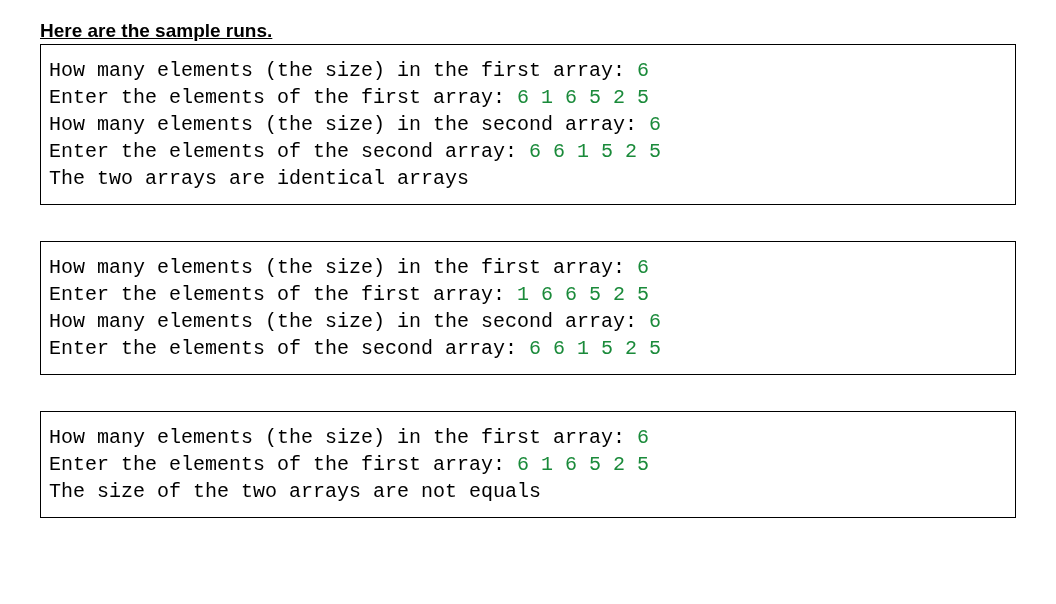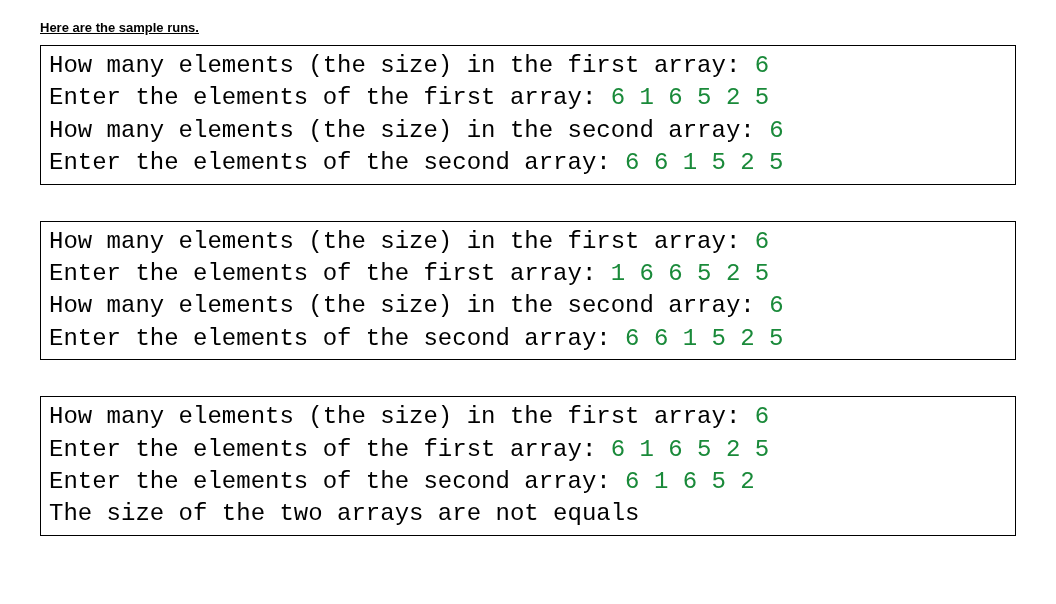--- a/index.html
+++ b/index.html
@@ -9,30 +9,30 @@
     }
     body {
       font-family: Arial, Helvetica, sans-serif;
       background: #ffffff;
       padding: 20px 40px;
       width: 1056px;
     }
     .heading {
       font-weight: bold;
       text-decoration: underline;
-      font-size: 13px;
-      margin-bottom: 10px;
+      font-size: 19px;
+      margin-bottom: 2px;
       color: #000;
     }
     .sample-box {
       border: 1px solid #000;
-      padding: 4px 8px;
+      padding: 12px 8px;
       margin-bottom: 36px;
       font-family: Consolas, "Courier New", monospace;
-      font-size: 24px;
+      font-size: 20px;
       line-height: 1.35;
       color: #000;
     }
     .sample-box:last-child {
       margin-bottom: 0;
     }
     .line {
       white-space: pre;
     }
     .input-val {
@@ -42,27 +42,27 @@
 </head>
 <body>
 
 <div class="heading">Here are the sample runs.</div>
 
 <div class="sample-box">
   <div class="line"><span>How many elements (the size) in the first array: </span><span class="input-val">6</span></div>
   <div class="line"><span>Enter the elements of the first array: </span><span class="input-val">6 1 6 5 2 5</span></div>
   <div class="line"><span>How many elements (the size) in the second array: </span><span class="input-val">6</span></div>
   <div class="line"><span>Enter the elements of the second array: </span><span class="input-val">6 6 1 5 2 5</span></div>
+  <div class="line"><span>The two arrays are identical arrays</span><span class="input-val"></span></div>
 </div>
 
 <div class="sample-box">
   <div class="line"><span>How many elements (the size) in the first array: </span><span class="input-val">6</span></div>
   <div class="line"><span>Enter the elements of the first array: </span><span class="input-val">1 6 6 5 2 5</span></div>
   <div class="line"><span>How many elements (the size) in the second array: </span><span class="input-val">6</span></div>
   <div class="line"><span>Enter the elements of the second array: </span><span class="input-val">6 6 1 5 2 5</span></div>
 </div>
 
 <div class="sample-box">
   <div class="line"><span>How many elements (the size) in the first array: </span><span class="input-val">6</span></div>
   <div class="line"><span>Enter the elements of the first array: </span><span class="input-val">6 1 6 5 2 5</span></div>
-  <div class="line"><span>Enter the elements of the second array: </span><span class="input-val">6 1 6 5 2</span></div>
   <div class="line"><span>The size of the two arrays are not equals</span><span class="input-val"></span></div>
 </div>
 
 </body></html>

